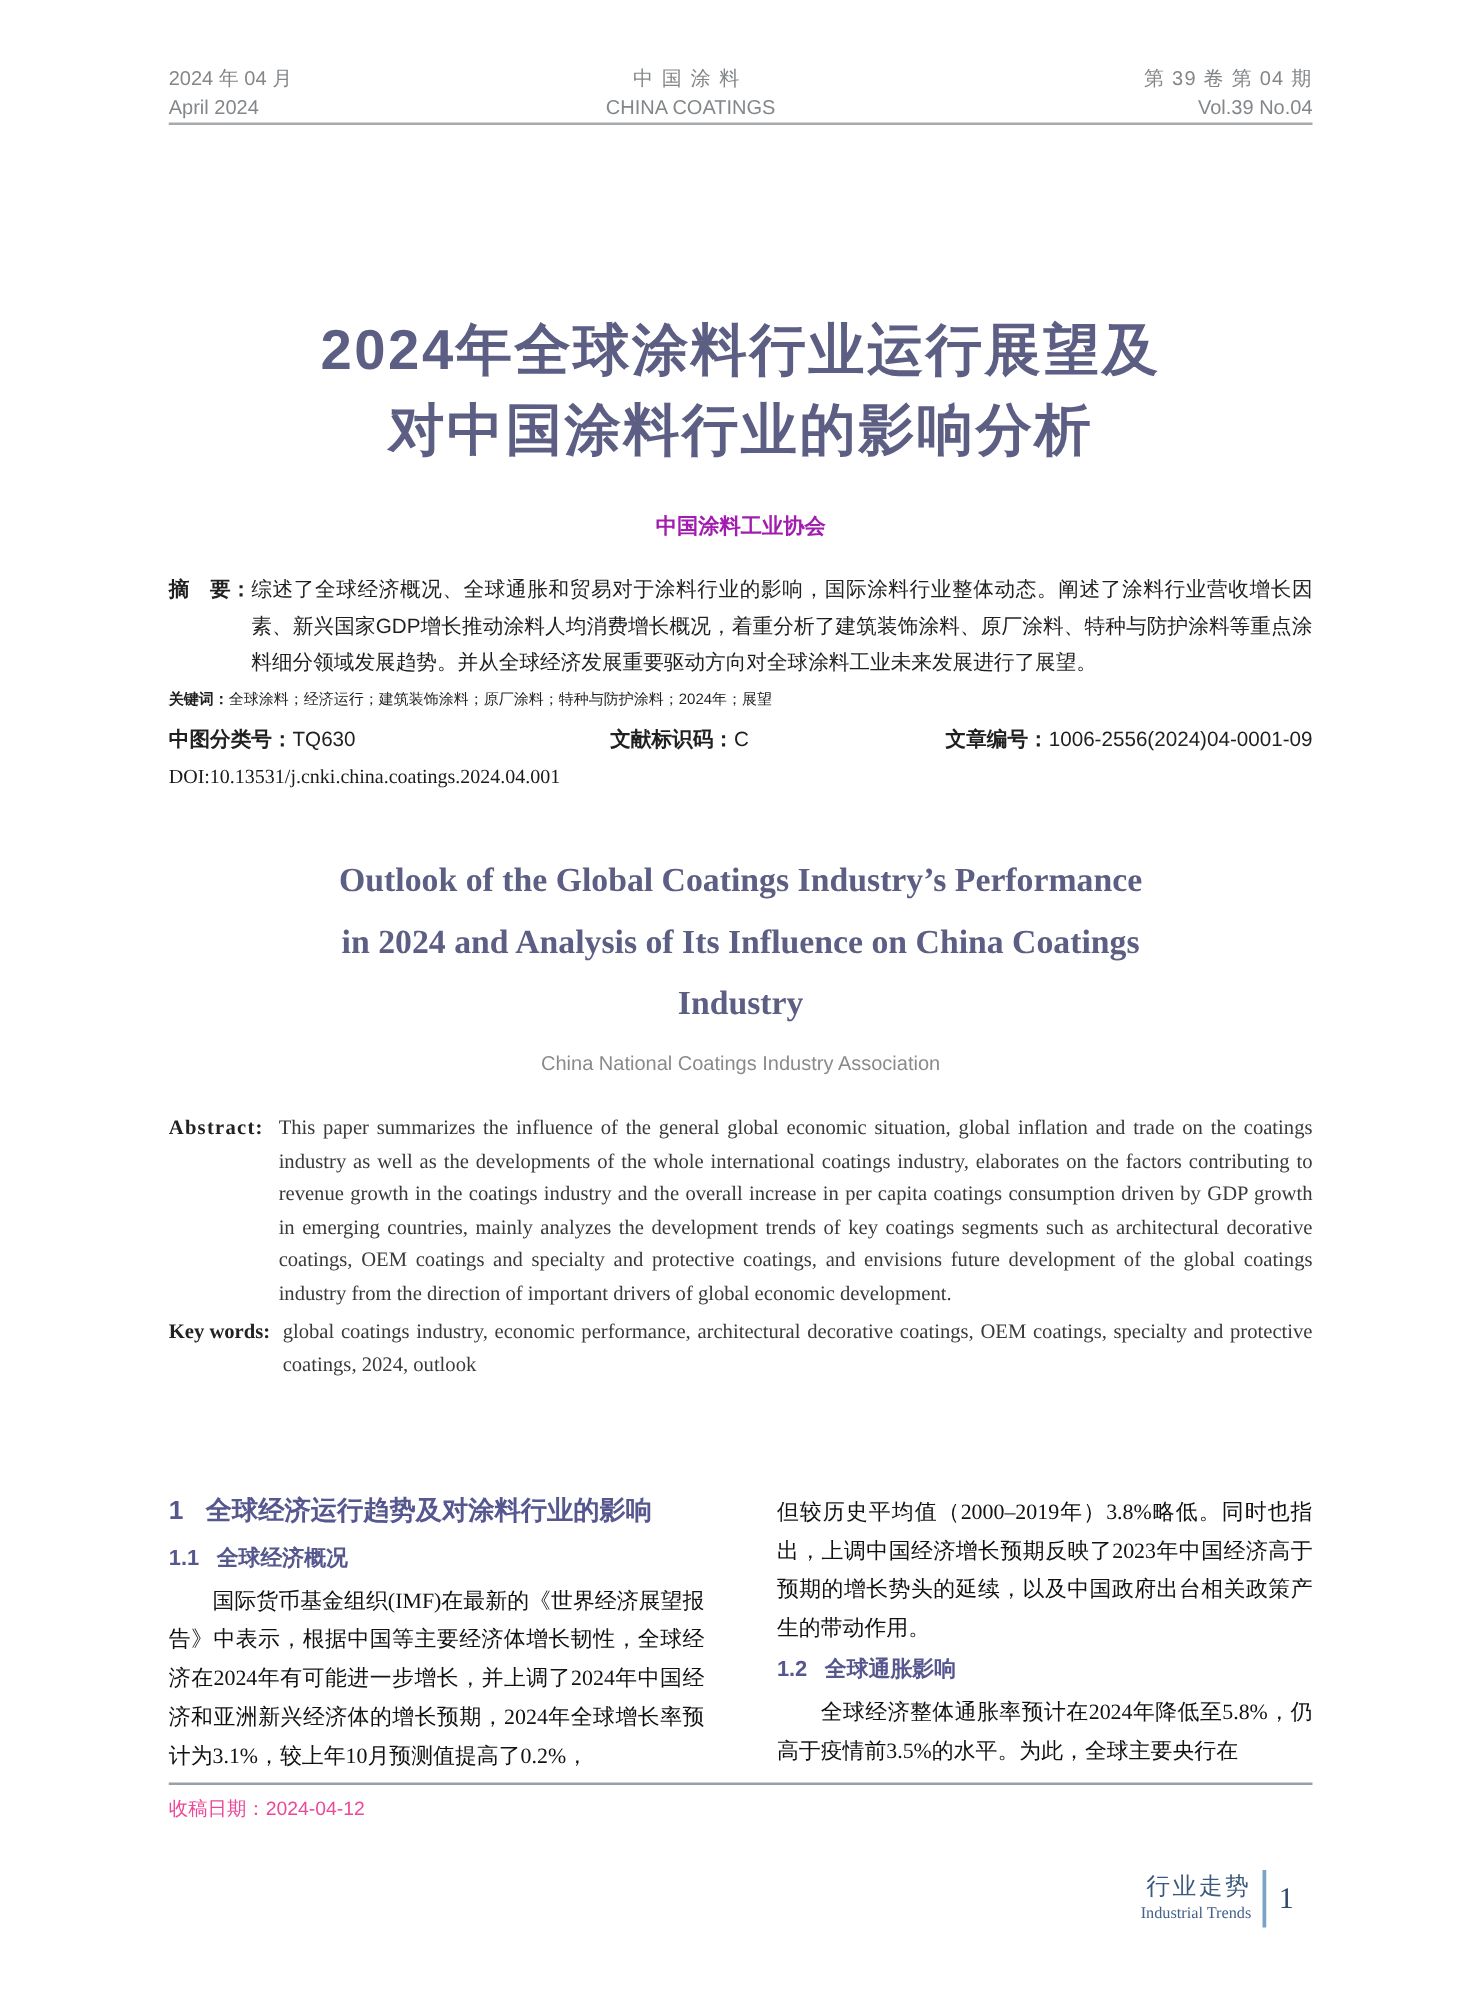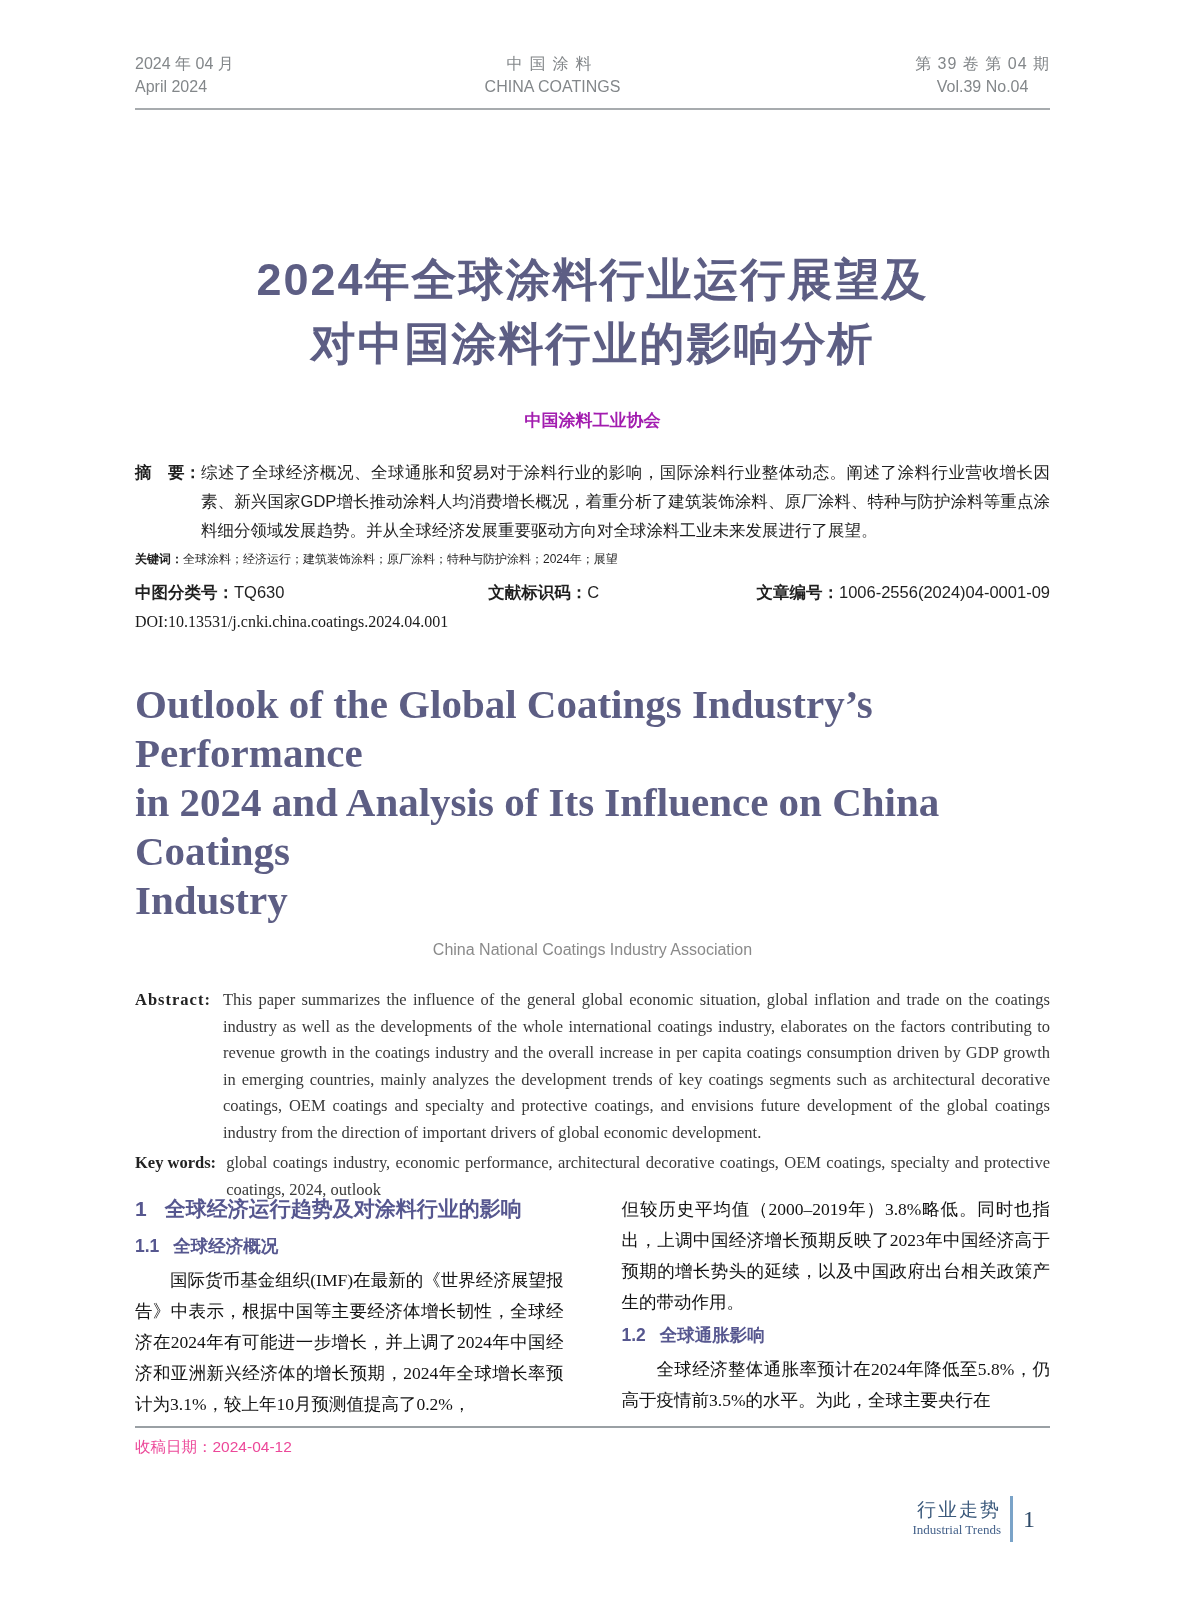--- a/index.html
+++ b/index.html
@@ -4,25 +4,25 @@
 <style>
   * { margin:0; padding:0; box-sizing:border-box; }
   html,body { background:#ffffff; }
   body { font-family:"Liberation Sans", sans-serif; color:#1f1f1f; }
   .page { position:relative; width:1187px; height:1600px; margin:0 auto; background:#ffffff; overflow:hidden; }
 
   
   .masthead {
     position:absolute; left:135px; right:137px; top:52px;
     display:flex; justify-content:space-between; align-items:flex-end;
-    padding-bottom:10px; border-bottom:2px solid #a7abae;
+    border-bottom:2px solid #a7abae;
     color:#83878a; font-size:16px; line-height:23px;
   }
   .mast-col.center { text-align:center; }
-  .mast-col.right  { text-align:center;margin-left:44px; }
+  .mast-col.right  { text-align:right;margin-left:44px; }
   .journal-cn { letter-spacing:7px; }
   .issue-cn   { letter-spacing:1px; }
 
   
   .front-cn { position:absolute; left:135px; right:137px; top:248px; }
   .title-cn {
     text-align:center; font-weight:bold; font-size:45px; line-height:64px;
     color:#5d5e84; letter-spacing:2px;
   }
   .author-cn { text-align:center; font-size:17px; font-weight:bold; margin-top:33px; color:#a21caf; }
@@ -38,22 +38,22 @@
   .meta-item { white-space:nowrap; }
   .meta-item .lbl { font-weight:bold; }
   .meta-item.m1 { width:38.7%; }
   .meta-item.m2 { width:29.4%; }
   .meta-item.m3 { flex:1; }
   .doi-line { margin-top:8px; font-family:"Liberation Serif", serif; font-size:16px; color:#1a1a1a; }
 
   
   .front-en { position:absolute; left:135px; right:137px; top:680px; }
   .title-en {
-    text-align:left; font-family:"Liberation Serif", serif; font-weight:bold;
-    font-size:41px; line-height:49px; color:#5d5e84;
+    text-align:center; font-family:"Liberation Serif", serif; font-weight:bold;
+    font-size:27px; line-height:49px; color:#5d5e84;
   }
   .author-en { text-align:center; margin-top:16px; font-size:16px; color:#8a8a8a; }
   .abstract-en { margin-top:28px; font-family:"Liberation Serif", serif; font-size:16.5px; line-height:26.5px; color:#3a3a3a; }
   .abstract-en .hang-label { font-weight:bold; letter-spacing:1px; padding-right:12px; color:#222; }
   .kw-en { margin-top:4px; font-family:"Liberation Serif", serif; font-size:16.5px; line-height:26.5px; color:#3a3a3a; }
   .kw-en .hang-label { font-weight:bold; padding-right:10px; color:#222; }
 
   
   .body-cols { position:absolute; left:135px; right:137px; top:1194px; display:flex; gap:58px; }
   .col { flex:1 1 0; }

